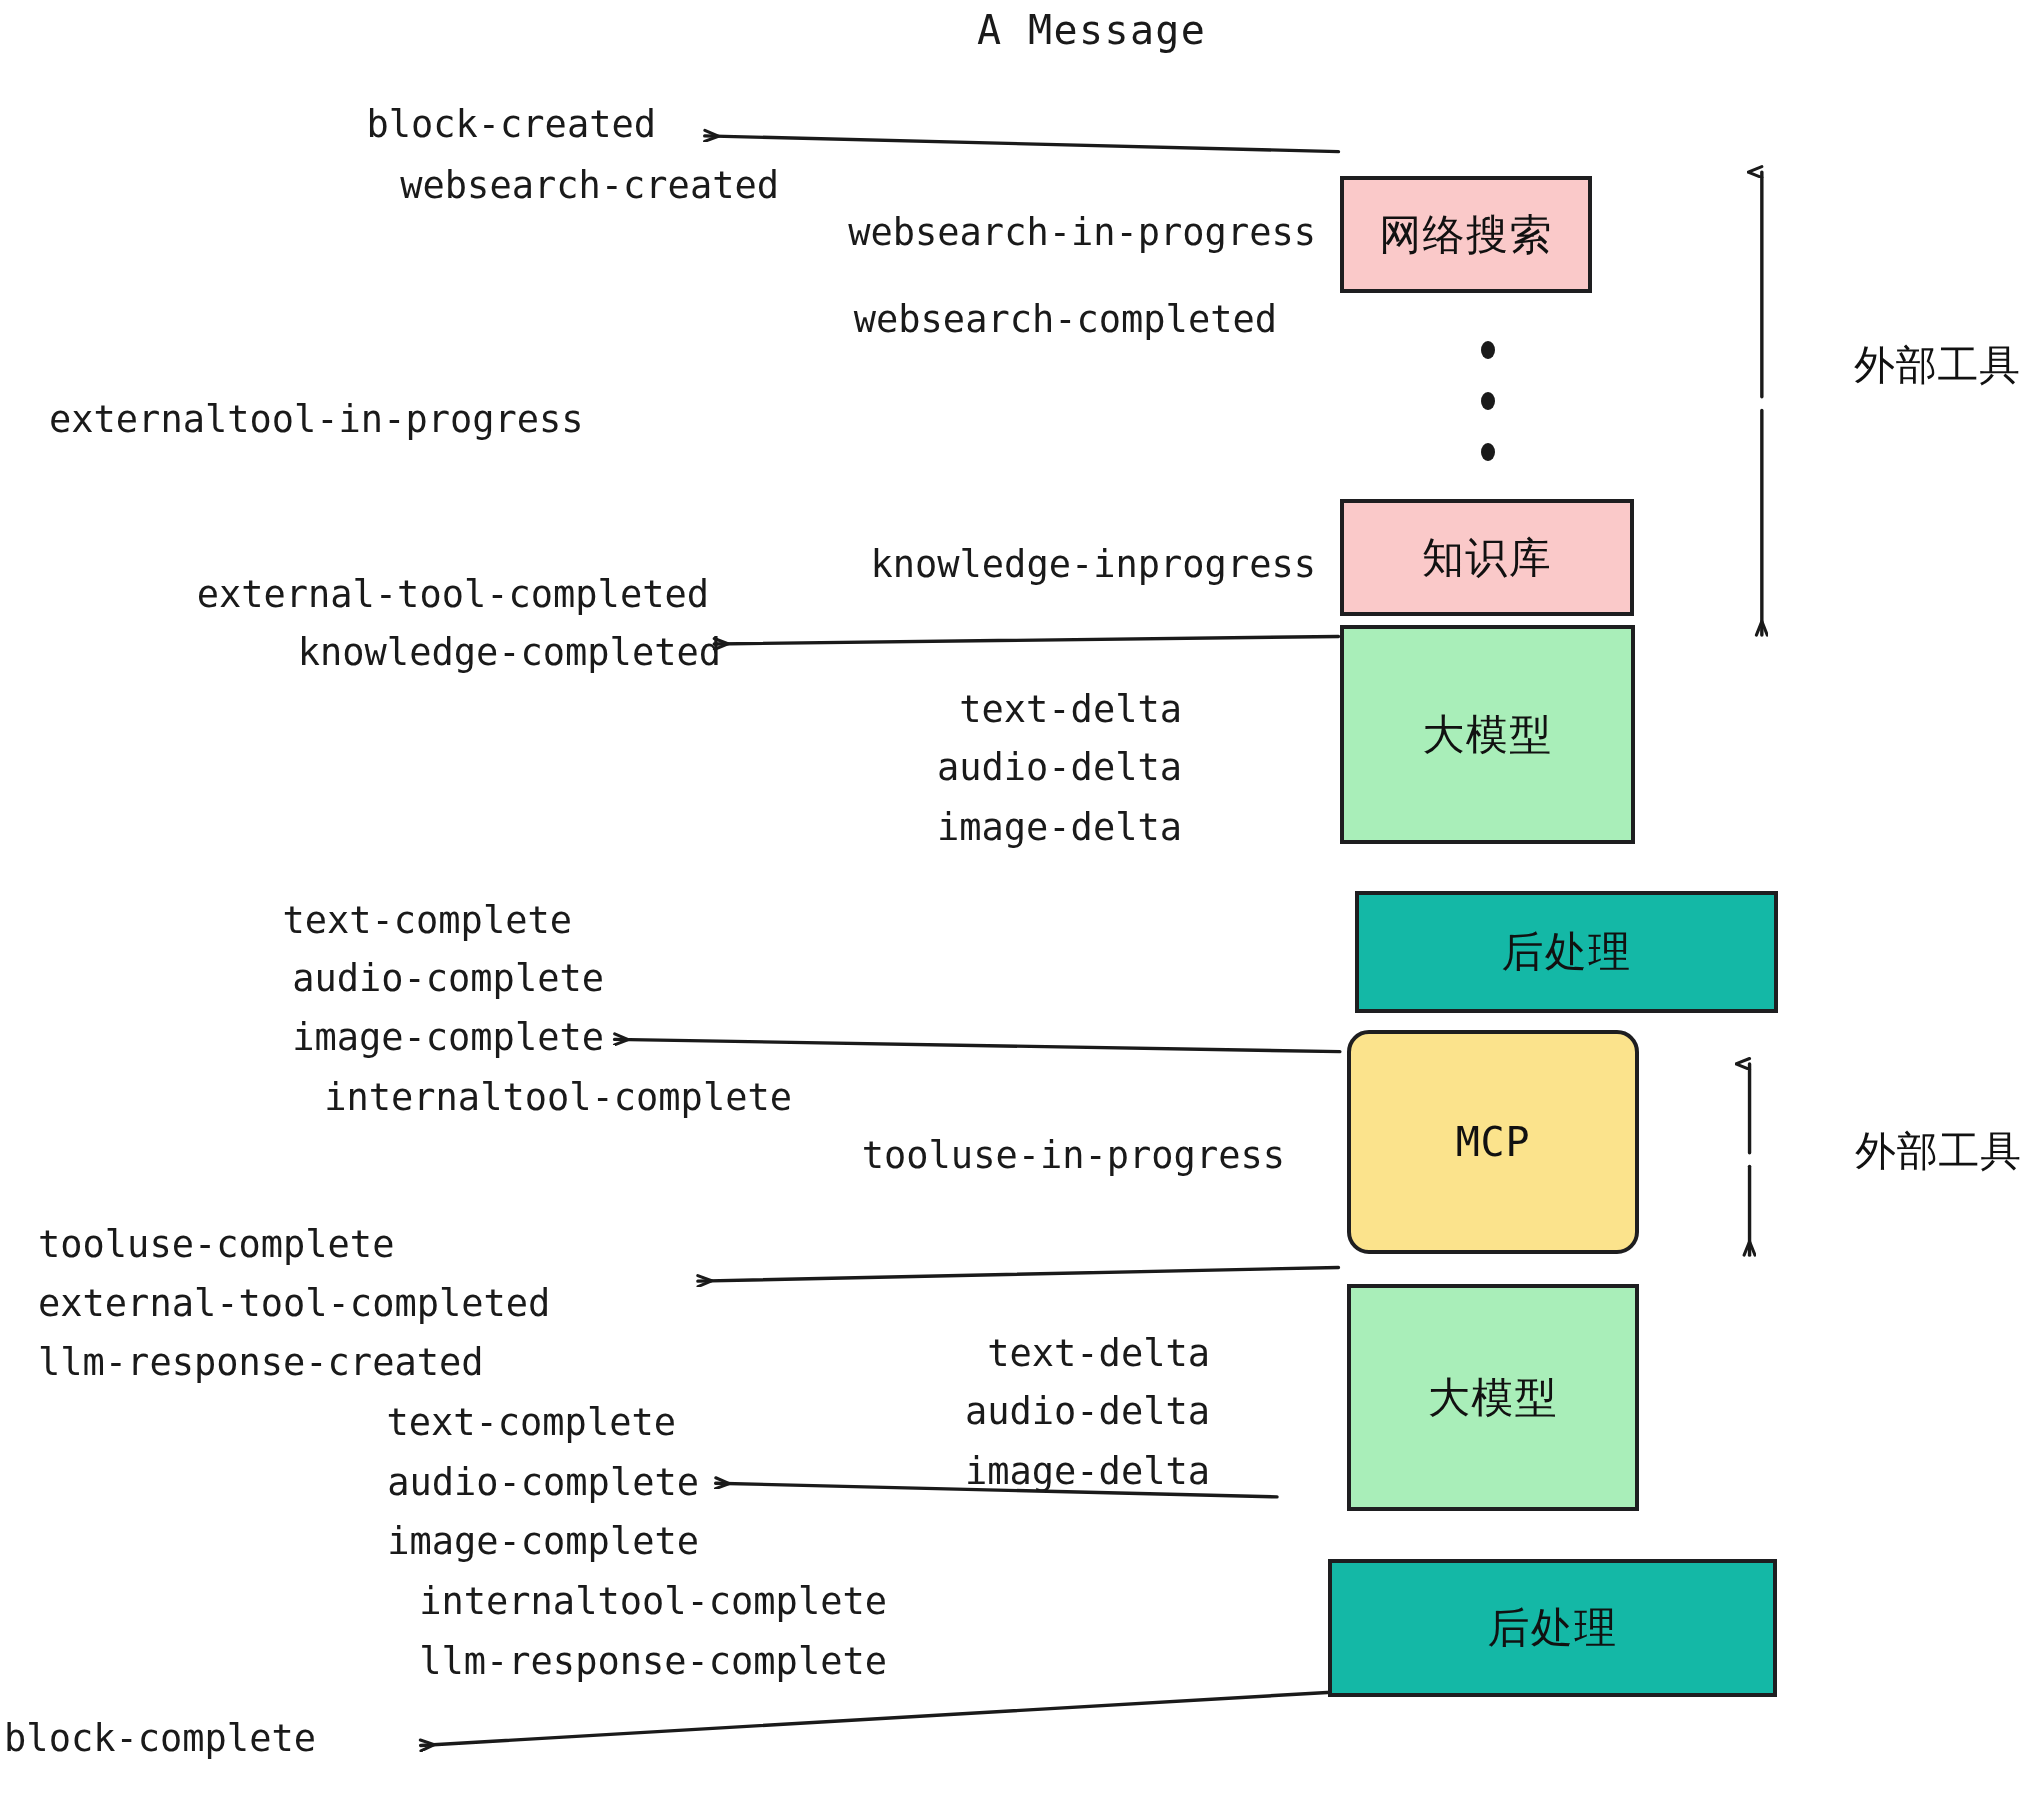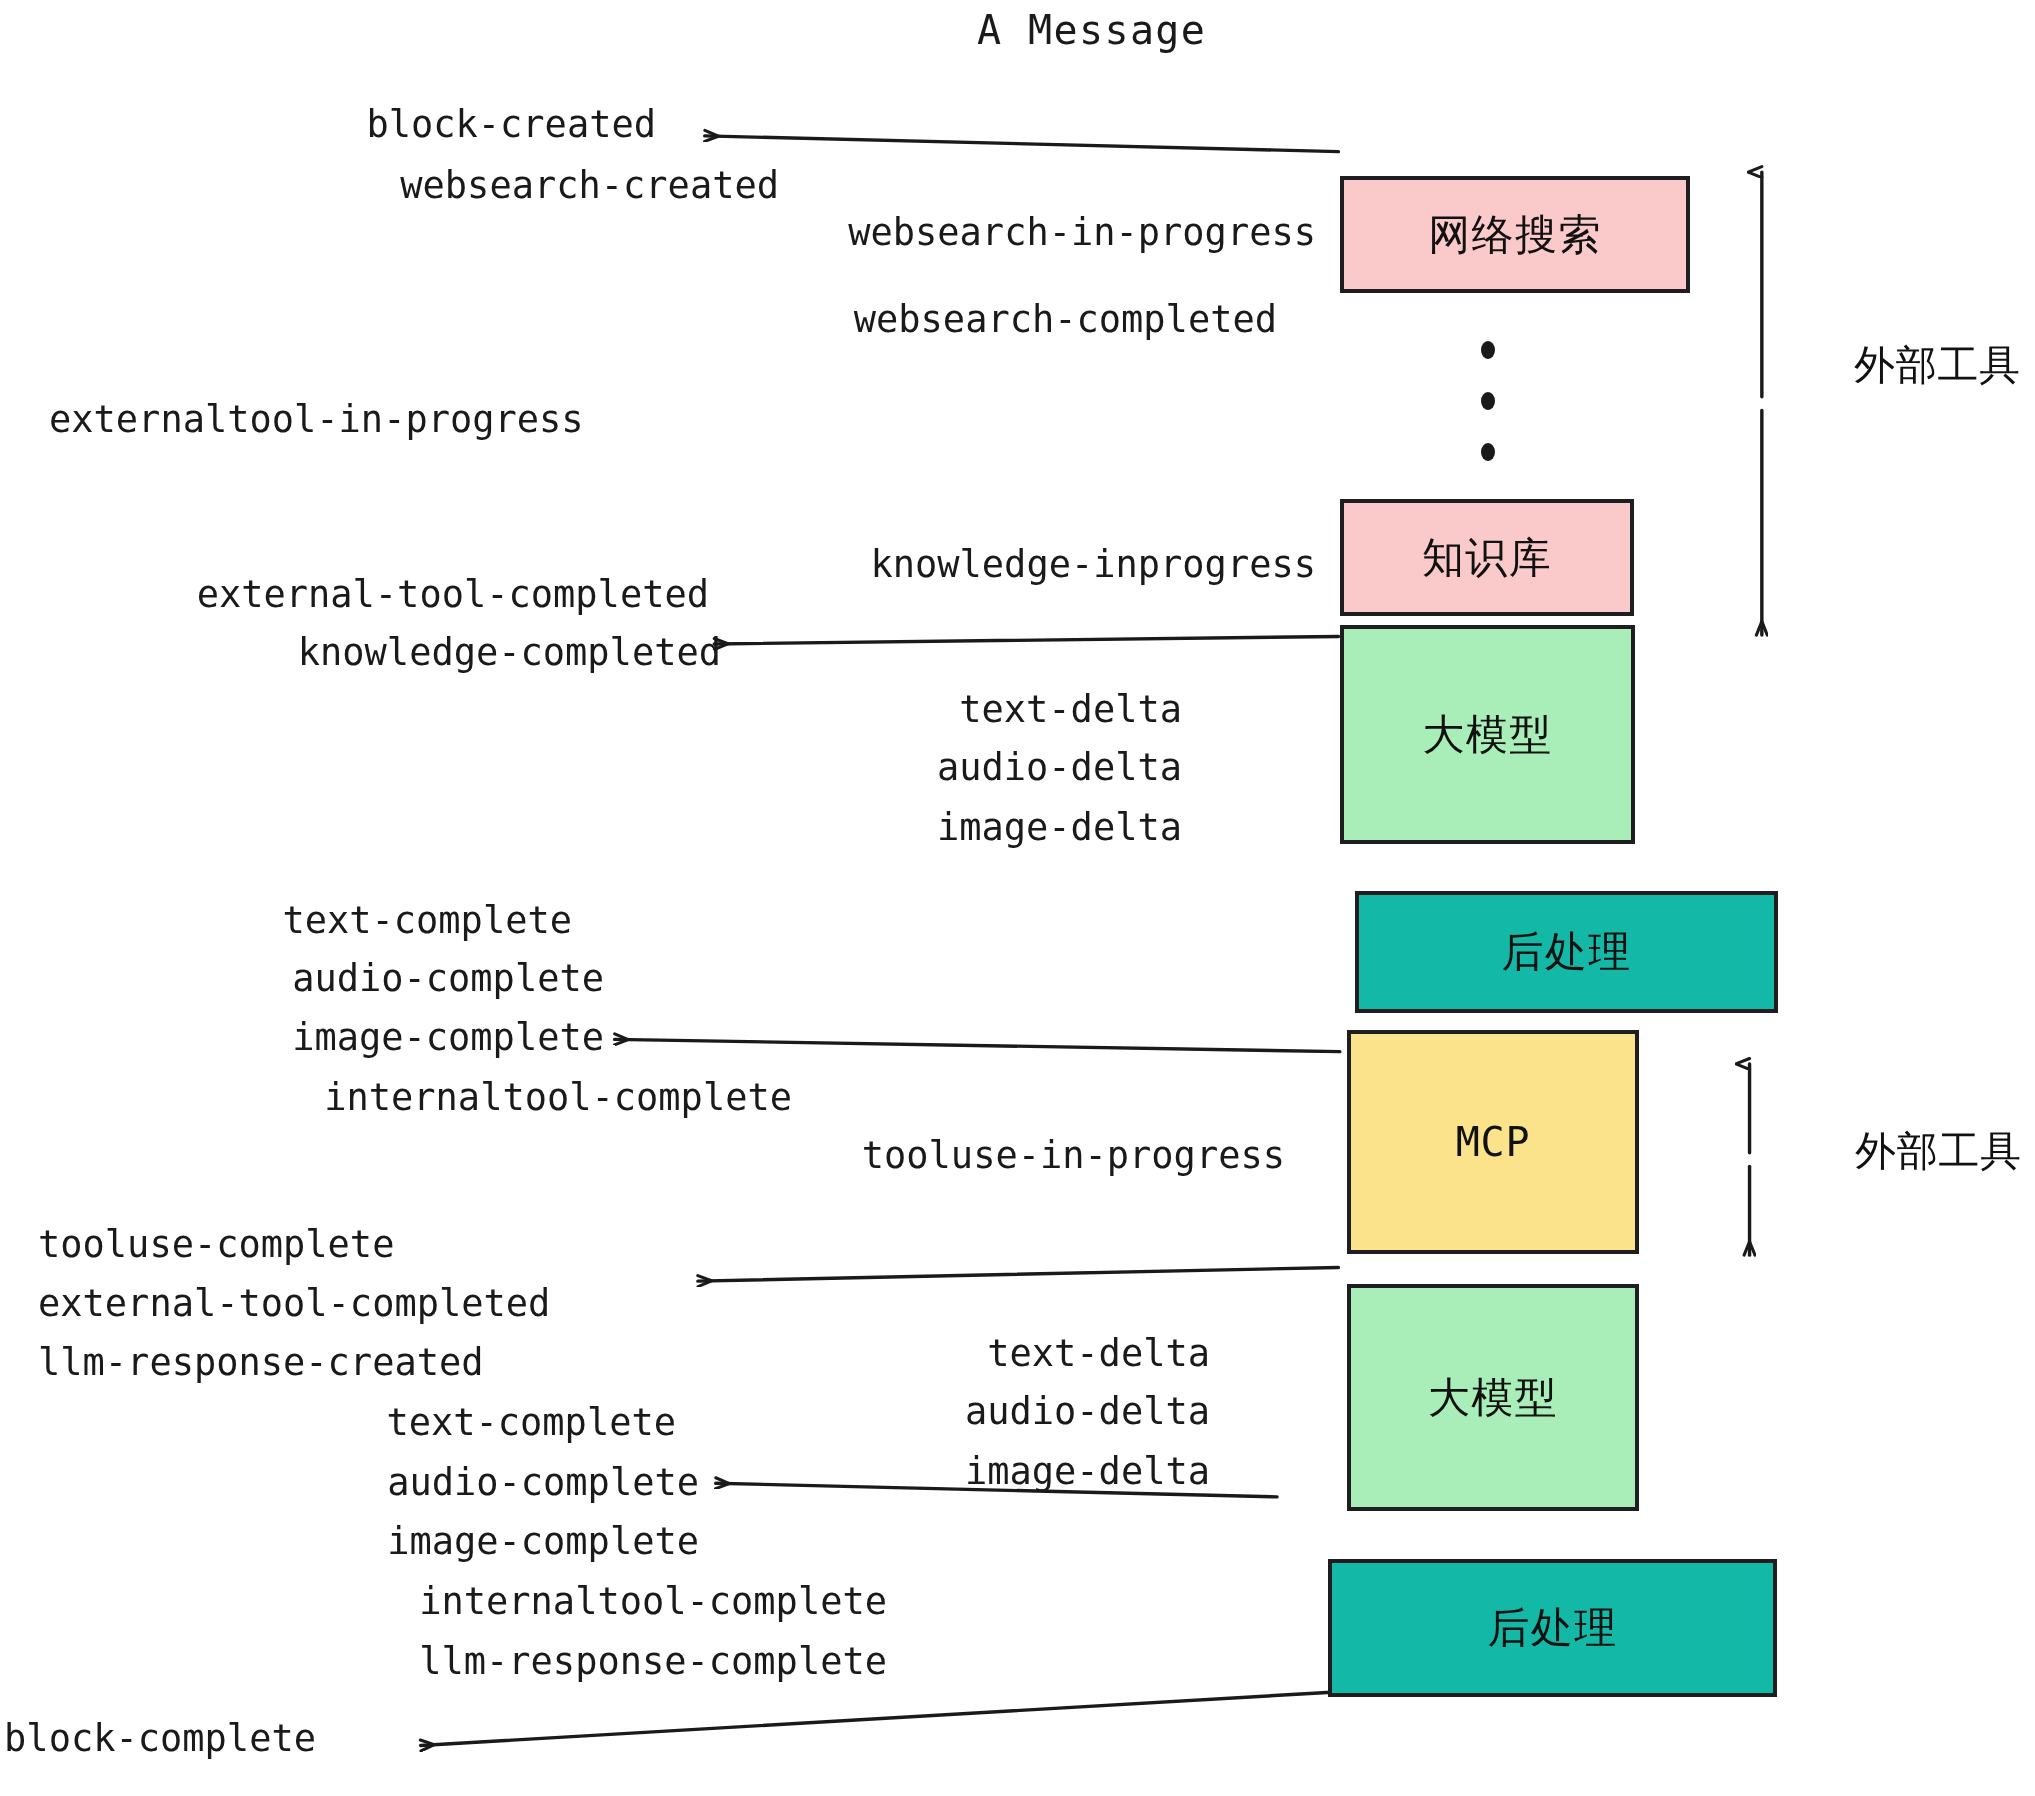--- a/index.html
+++ b/index.html
@@ -44,21 +44,21 @@
     display:flex;
     align-items:center;
     justify-content:center;
     font-family:"DejaVu Sans","Liberation Sans",sans-serif;
     font-size:42px;
     color:#111;
     letter-spacing:1.4px;
   }
   .box.pink{ background:#fac9c9; }
   .box.green{ background:#a9eeb9; }
-  .box.yellow{ background:#fbe38c; }
+  .box.yellow{ background:#fbe38c;border-radius:22px; }
   .box.white{ background:#14b8a6; }
   .box.mcp{
     font-family:"DejaVu Sans Mono","Liberation Mono",monospace;
     font-size:40px;
     letter-spacing:0.7px;
   }
 
   
   .sidelabel{
     position:absolute;
@@ -112,21 +112,21 @@
       </g>
     <g id="bracket-arrows" stroke="#1a1a1a" stroke-width="5" fill="none" stroke-linecap="round">
         <line x1="2580" y1="581" x2="2580" y2="252" marker-end="url(#ahu)"></line>
         <line x1="2580" y1="601" x2="2580" y2="930" marker-end="url(#ah)"></line>
         <line x1="2562" y1="1688" x2="2562" y2="1558" marker-end="url(#ahu)"></line>
         <line x1="2562" y1="1708" x2="2562" y2="1838" marker-end="url(#ah)"></line>
       </g>
   </svg>
 
   <div id="boxes-layer">
-      <div class="box pink" style="left: 1340px; top: 176px; width: 350px; height: 117px;">
+      <div class="box pink" style="left: 1340px; top: 176px; width: 252px; height: 117px;">
         <span>网络搜索</span>
       </div>
       <div class="box pink" style="left: 1340px; top: 499px; width: 294px; height: 117px;">
         <span>知识库</span>
       </div>
       <div class="box green" style="left: 1340px; top: 625px; width: 295px; height: 219px;">
         <span>大模型</span>
       </div>
       <div class="box white" style="left: 1355px; top: 891px; width: 423px; height: 122px;">
         <span>后处理</span>

